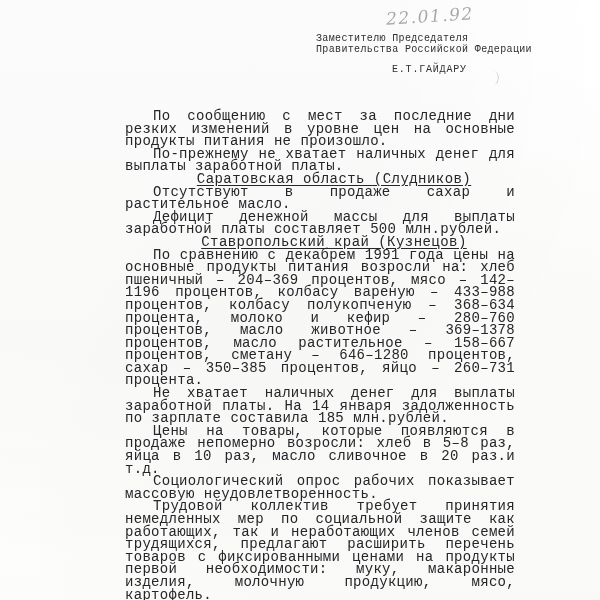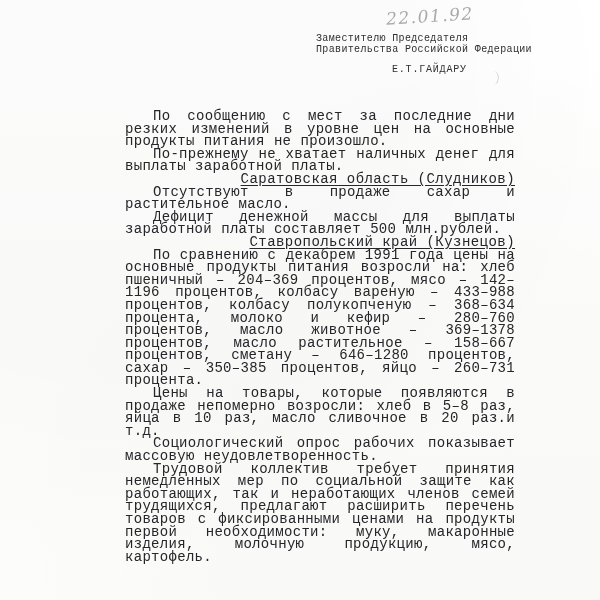--- a/index.html
+++ b/index.html
@@ -96,21 +96,21 @@
     margin: 0 0 0 0;
     text-indent: 28px;
     text-align: justify;
     text-align-last: left;
     word-spacing: 0.5px;
   }
 
   .head {
     margin: 0;
     text-indent: 28px;
-    text-align: right;
+    text-align: center;
   }
   .head .u {
     text-decoration: underline;
     text-underline-offset: 2px;
     letter-spacing: 0.45px;
   }
   .head.block {
     text-align: justify;
     text-align-last: left;
   }
@@ -133,18 +133,19 @@
   <div class="pen-mark"></div>
 
   <div id="body-text">
       <p class="para">По сообщению с мест за последние дни резких изменений в уровне цен на основные продукты питания не произошло.</p>
       <p class="para">По-прежнему не хватает наличных денег для выплаты заработной платы.</p>
       <p class="head"><span class="u">Саратовская область (Слудников)</span></p>
       <p class="para">Отсутствуют в продаже сахар и растительное масло.</p>
       <p class="para">Дефицит денежной массы для выплаты заработной платы составляет 500 млн.рублей.</p>
       <p class="head"><span class="u">Ставропольский край (Кузнецов)</span></p>
       <p class="para">По сравнению с декабрем 1991 года цены на основные продукты питания возросли на: хлеб пшеничный – 204–369 процентов, мясо – 142–1196 процентов, колбасу вареную – 433–988 процентов, колбасу полукопченую – 368–634 процента, молоко и кефир – 280–760 процентов, масло животное – 369–1378 процентов, масло растительное – 158–667 процентов, сметану – 646–1280 процентов, сахар – 350–385 процентов, яйцо – 260–731 процента.</p>
+      <p class="para">Не хватает наличных денег для выплаты заработной платы. На 14 января задолженность по зарплате составила 185 млн.рублей.</p>
       <p class="para">Цены на товары, которые появляются в продаже непомерно возросли: хлеб в 5–8 раз, яйца в 10 раз, масло сливочное в 20 раз.и т.д.</p>
       <p class="para">Социологический опрос рабочих показывает массовую неудовлетворенность.</p>
       <p class="para">Трудовой коллектив требует принятия немедленных мер по социальной защите как работающих, так и неработающих членов семей трудящихся, предлагают расширить перечень товаров с фиксированными ценами на продукты первой необходимости: муку, макаронные изделия, молочную продукцию, мясо, картофель.</p>
     </div>
 
 </div>
 
 </body></html>

